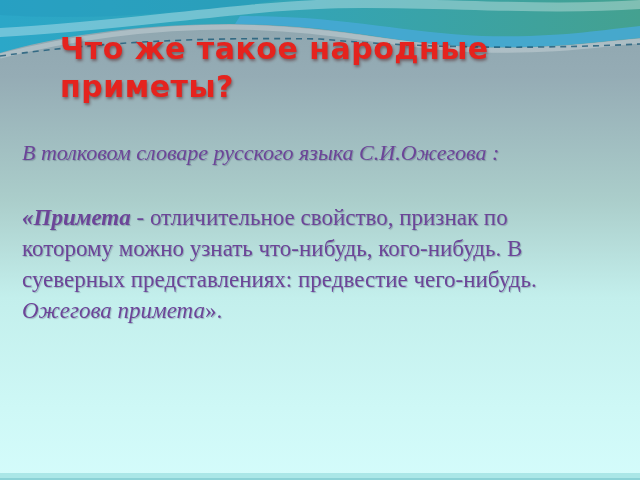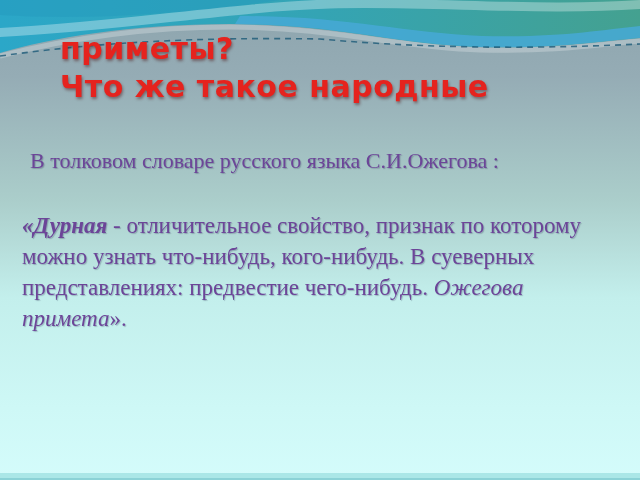--- a/index.html
+++ b/index.html
@@ -38,23 +38,24 @@
   .body-block {
     position: absolute;
     left: 22px;
     top: 138px;
     width: 565px;
     color: var(--body-color, #6c4598);
     font-family: "Liberation Serif", "DejaVu Serif", serif;
     text-shadow: 1px 1px 1px rgba(20, 20, 60, 0.25);
   }
   .intro-line {
-    margin: 8px;
+    margin: 0;
     font-size: 22px;
     line-height: 30px;
+    font-style: italic;
   }
   .definition-par {
     margin: 34px 0 0 0;
     font-size: 23px;
     line-height: 31px;
   }
   .seg-bold-italic { font-weight: bold; font-style: italic; }
   .seg-italic { font-style: italic; }
 </style>
 </head>
@@ -91,22 +92,22 @@
 
     <path d="M0,56 C55,42 130,27 230,27 C340,28 392,47 480,50 C558,52 602,44 640,41" stroke="rgba(255,255,255,0.25)" stroke-width="5" fill="none"></path>
 
     <path d="M0,56 C100,42 200,37 320,39 C440,50 560,48 640,44" stroke="#1c5a78" stroke-width="1.6" stroke-dasharray="6 5" fill="none" opacity="0.8"></path>
 
     <rect x="0" y="473" width="640" height="7" fill="#a5e4e4" opacity="0.9"></rect>
     <rect x="0" y="478" width="640" height="2" fill="#8bd2d6"></rect>
   </svg>
 
   <div class="title-block">
+    <div>Что же такое народные</div>
     <div>приметы?</div>
-    <div>Что же такое народные</div>
   </div>
 
   <div class="body-block">
     <p class="intro-line">В толковом словаре русского языка С.И.Ожегова :</p>
-    <p class="definition-par"><span class="seg-bold-italic">«Дурная</span><span> - отличительное свойство, признак по которому можно узнать что-нибудь, кого-нибудь. В суеверных представлениях: предвестие чего-нибудь. </span><span class="seg-italic">Ожегова примета</span><span>».</span></p>
+    <p class="definition-par"><span class="seg-bold-italic">«Примета</span><span> - отличительное свойство, признак по которому можно узнать что-нибудь, кого-нибудь. В суеверных представлениях: предвестие чего-нибудь. </span><span class="seg-italic">Ожегова примета</span><span>».</span></p>
   </div>
 
 </div>
 
 </body></html>

